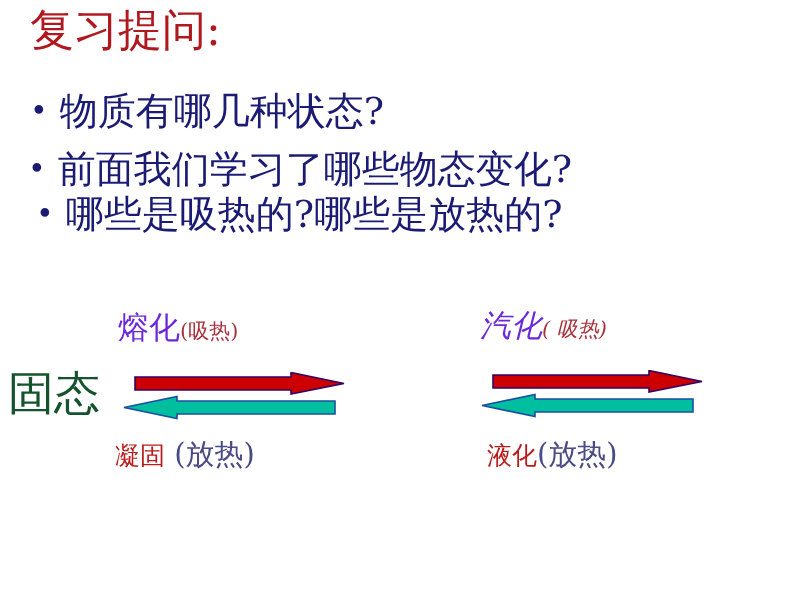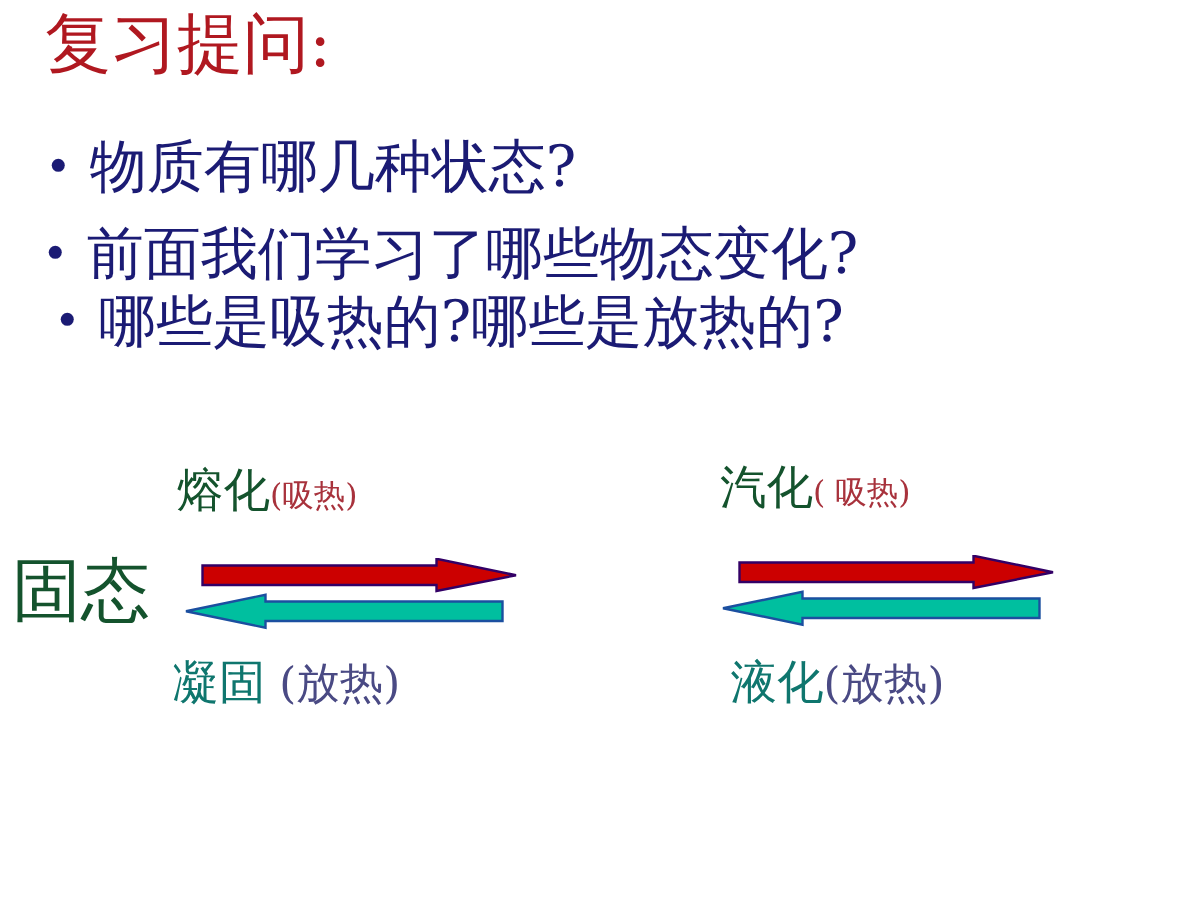--- a/index.html
+++ b/index.html
@@ -79,40 +79,40 @@
   .state-gas    { left: 684px; top: 70px; }
 
   
   .lbl-absorb {
     position: absolute;
     white-space: nowrap;
     line-height: 1;
     font-family: "DejaVu Serif", "Liberation Serif", serif;
   }
   .lbl-absorb .main {
-    color: #14532d;
+    color: #6d28d9;
     font-size: 31px;
   }
   .lbl-absorb .paren {
     color: #A8323C;
     font-size: 21px;
   }
   .lbl-melt  { left: 118px; top: 12px; }
-  .lbl-vapor { left: 480px; top: 10px; }
+  .lbl-vapor { left: 480px; top: 10px; font-style: italic; }
 
   
   .lbl-release {
     position: absolute;
     white-space: nowrap;
     line-height: 1;
     font-family: "DejaVu Serif", "Liberation Serif", serif;
   }
   .lbl-release .main {
-    color: #0f766e;
-    font-size: 31px;
+    color: #b91c1c;
+    font-size: 25px;
   }
   .lbl-release .paren {
     color: #4A4A84;
     font-size: 29px;
   }
   .lbl-freeze  { left: 115px; top: 140px; }
   .lbl-condense{ left: 487px; top: 140px; }
 
   
   .arrow-pair {

